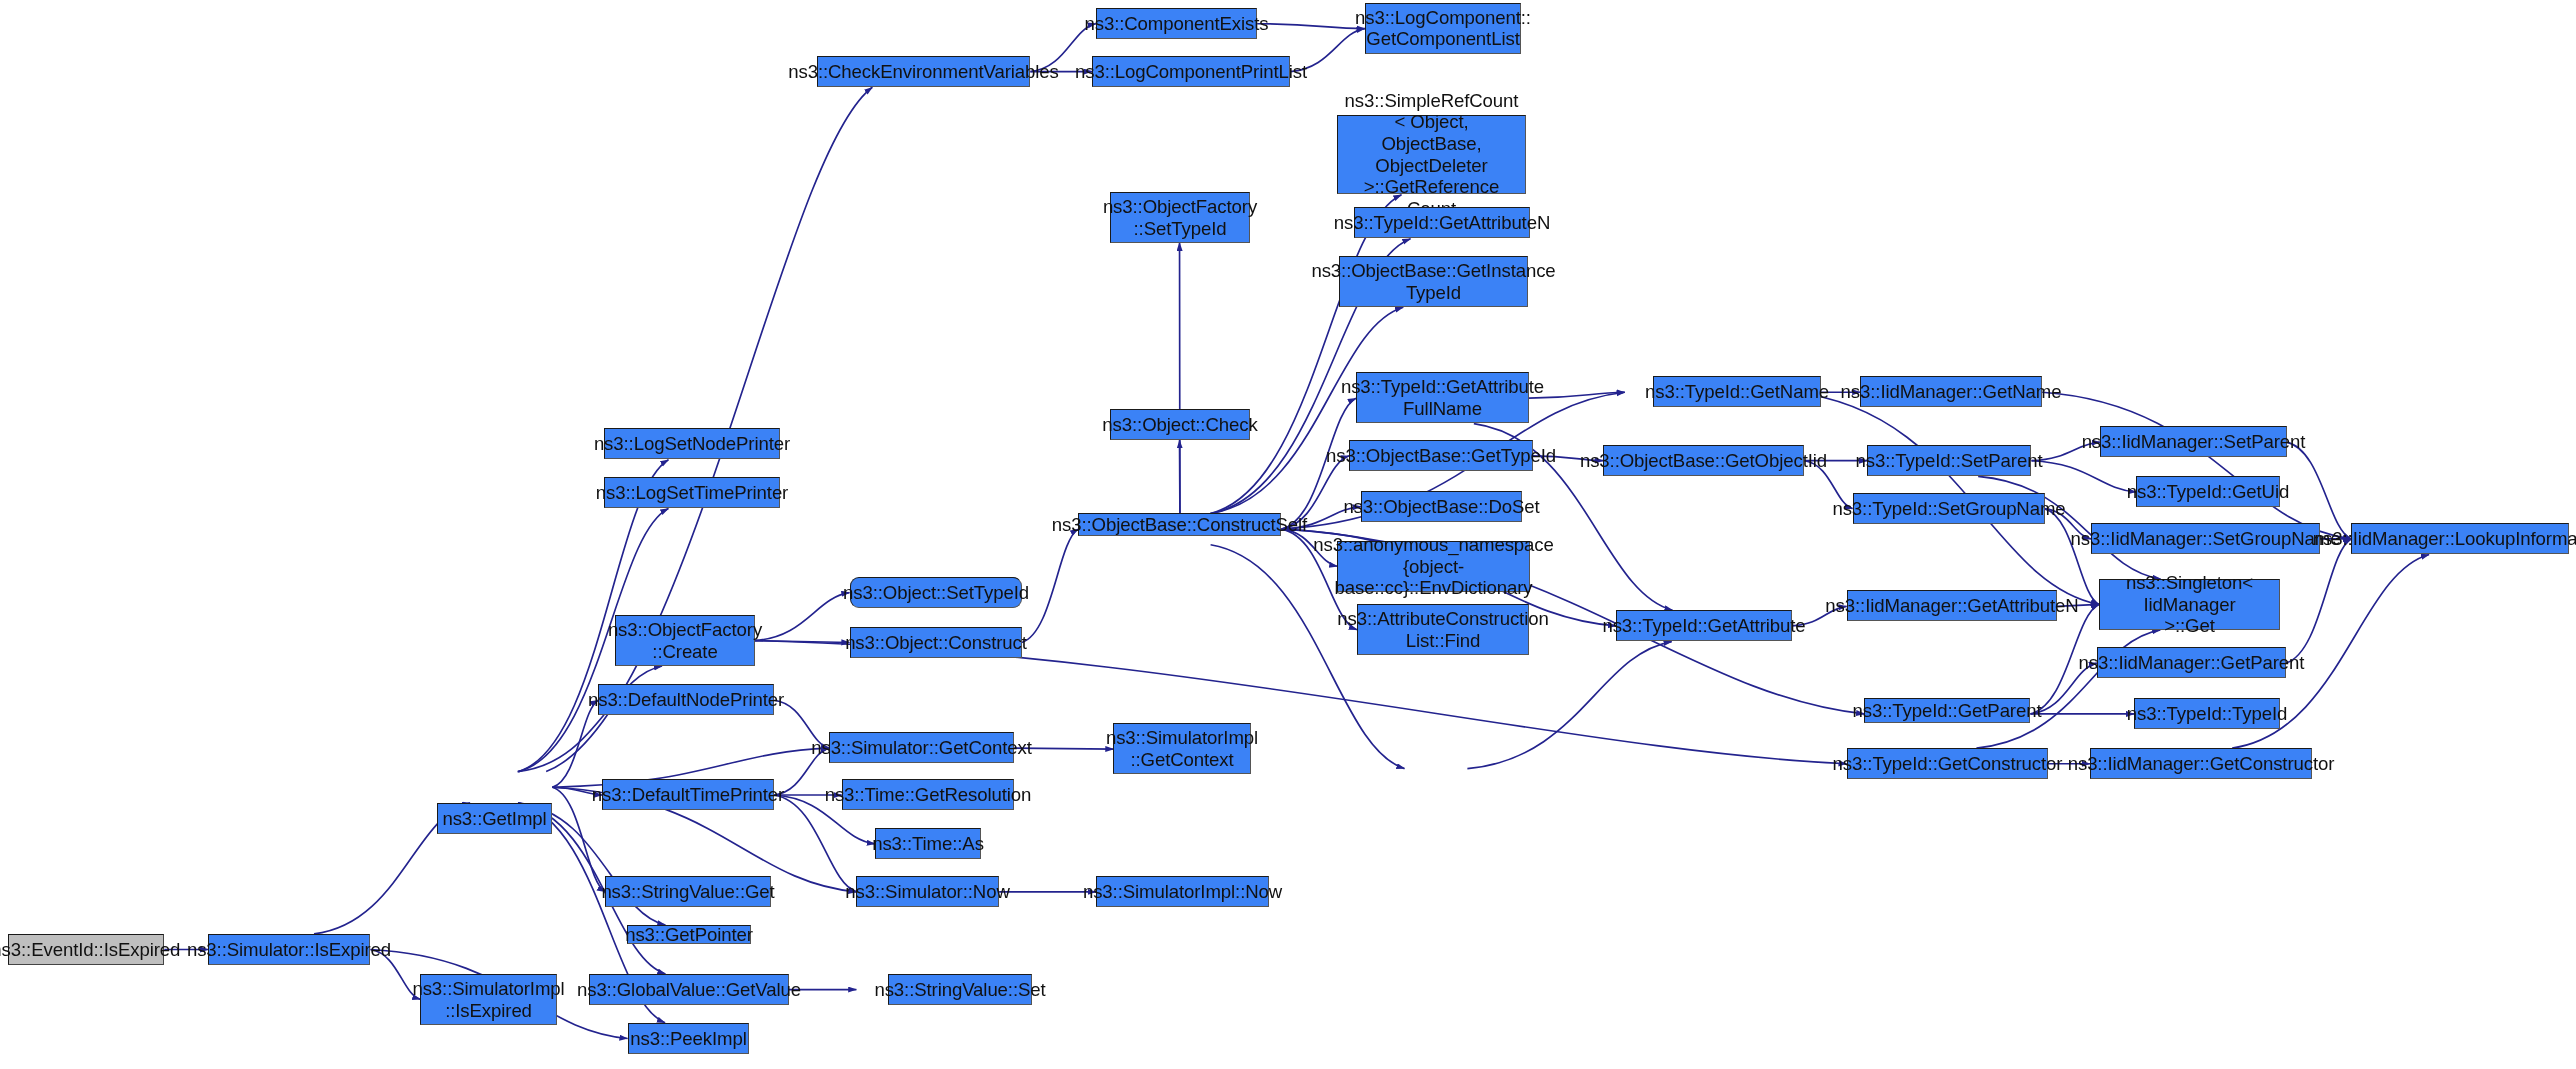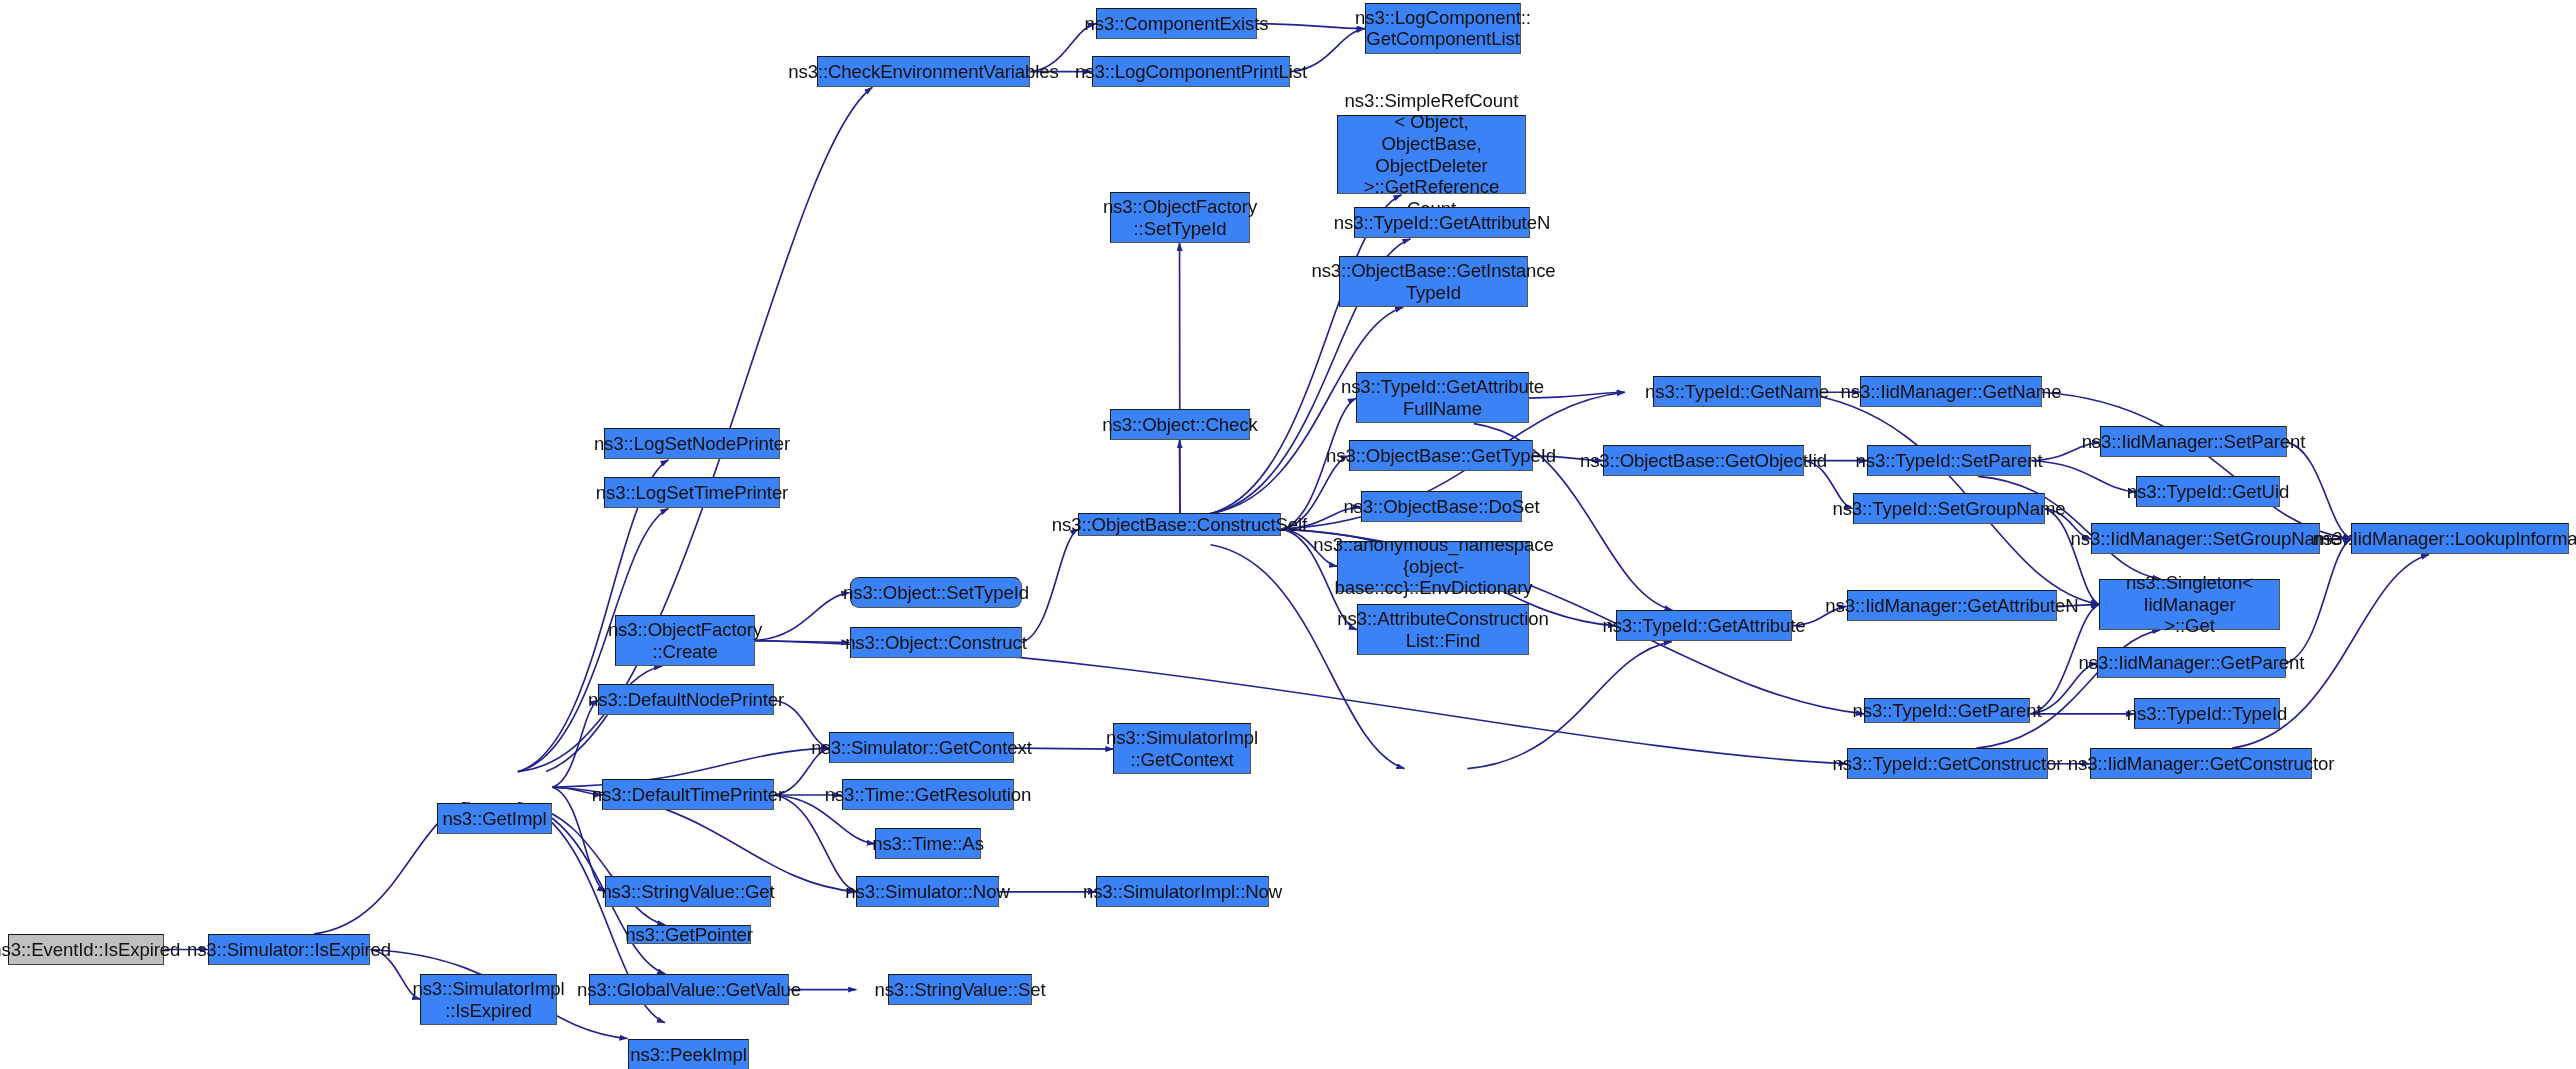--- a/index.html
+++ b/index.html
@@ -137,21 +137,21 @@
     <div class="node" style="left: 437px; top: 771px; width: 115px; height: 31px; margin-top: 32px;">ns3::GetImpl</div>
     <div class="node" style="left: 604px; top: 428px; width: 176px; height: 31px;">ns3::LogSetNodePrinter</div>
     <div class="node" style="left: 604px; top: 477px; width: 176px; height: 31px;">ns3::LogSetTimePrinter</div>
     <div class="node" style="left: 615px; top: 615px; width: 140px; height: 51px;">ns3::ObjectFactory
 ::Create</div>
     <div class="node" style="left: 598px; top: 684px; width: 176px; height: 31px;">ns3::DefaultNodePrinter</div>
     <div class="node" style="left: 602px; top: 779px; width: 172px; height: 31px;">ns3::DefaultTimePrinter</div>
     <div class="node" style="left: 605px; top: 876px; width: 166px; height: 31px;">ns3::StringValue::Get</div>
     <div class="node" style="left: 627px; top: 925px; width: 124px; height: 19px;">ns3::GetPointer</div>
     <div class="node" style="left: 589px; top: 974px; width: 200px; height: 31px;">ns3::GlobalValue::GetValue</div>
-    <div class="node" style="left: 628px; top: 1023px; width: 121px; height: 31px; margin-top: 16px;">ns3::PeekImpl</div>
+    <div class="node" style="left: 628px; top: 1023px; width: 121px; height: 31px;">ns3::PeekImpl</div>
     <div class="node" style="left: 817px; top: 56px; width: 213px; height: 31px;">ns3::CheckEnvironmentVariables</div>
     <div class="node" style="left: 1096px; top: 7.8px; width: 161px; height: 31px;">ns3::ComponentExists</div>
     <div class="node" style="left: 1092px; top: 56px; width: 198px; height: 31px;">ns3::LogComponentPrintList</div>
     <div class="node" style="left: 1365px; top: 2.9px; width: 156px; height: 51px;">ns3::LogComponent::
 GetComponentList</div>
     <div class="node" style="left: 1110px; top: 192px; width: 140px; height: 51px;">ns3::ObjectFactory
 ::SetTypeId</div>
     <div class="node" style="left: 1110px; top: 409px; width: 140px; height: 31px;">ns3::Object::Check</div>
     <div class="node" style="left: 850px; top: 577px; width: 172px; height: 31px; border-radius: 9px;">ns3::Object::SetTypeId</div>
     <div class="node" style="left: 850px; top: 627px; width: 172px; height: 31px;">ns3::Object::Construct</div>

